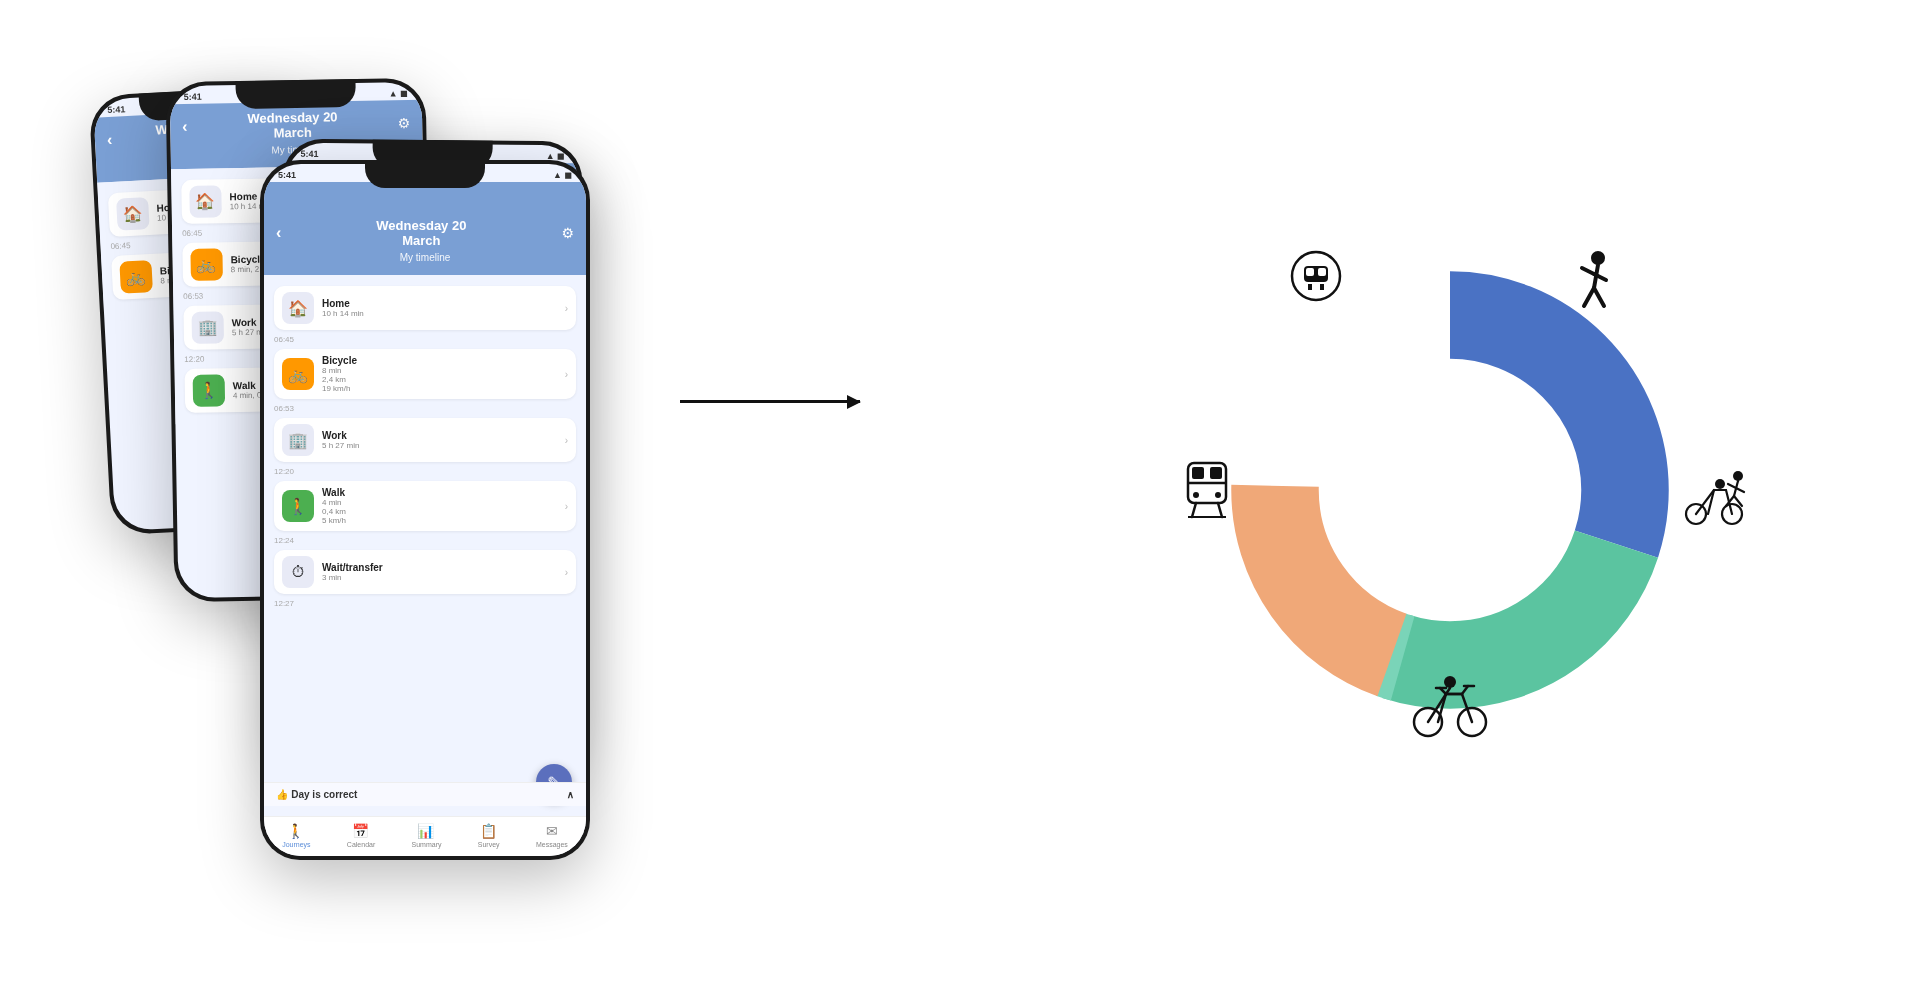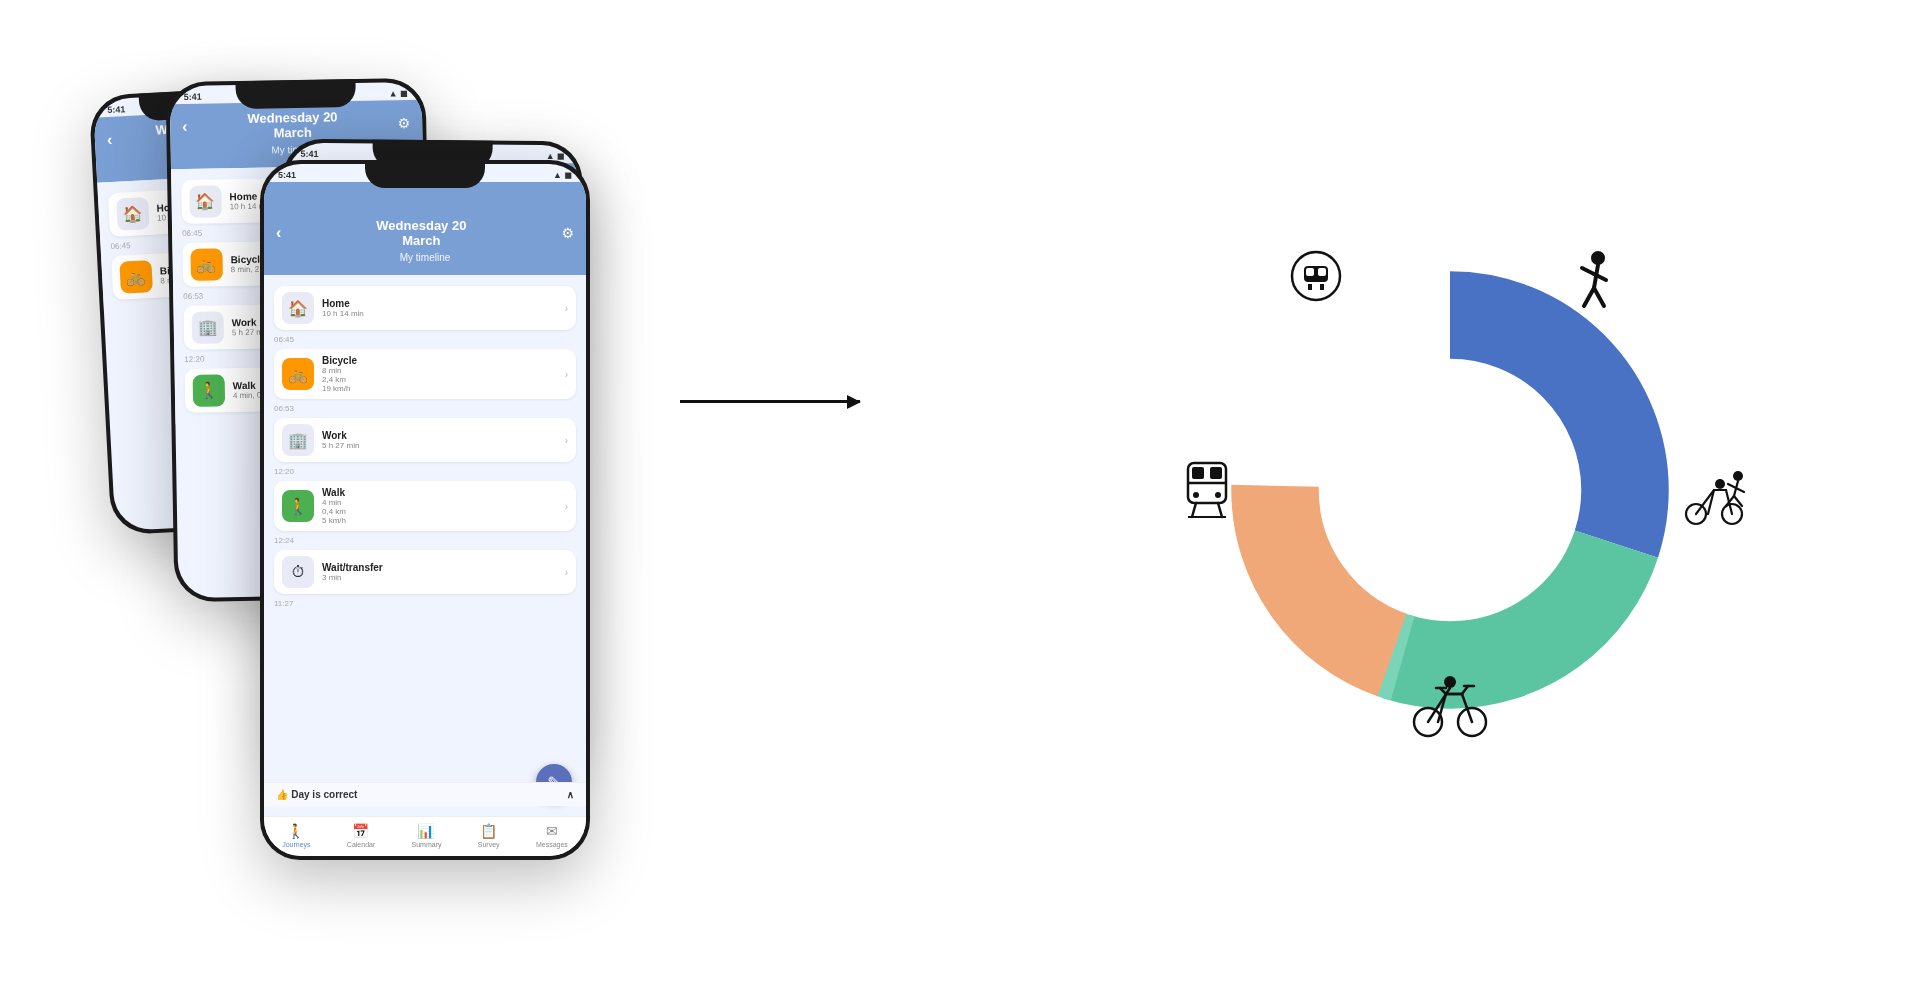--- a/index.html
+++ b/index.html
@@ -504,21 +504,21 @@
         </div>
         <div class="time-label">12:24</div>
         <div class="tl-item">
           <div class="tl-icon icon-wait">⏱</div>
           <div class="tl-text">
               <div class="name">Wait/transfer</div>
               <div class="detail">3 min</div>
             </div>
           <span class="tl-chevron">›</span>
         </div>
-        <div class="time-label">11:27</div>
+        <div class="time-label">12:27</div>
       </div>
       <div class="fab-btn">✎</div>
       <div class="day-correct-bar">
         <span>👍 Day is correct</span>
         <span>∧</span>
       </div>
       <div class="bottom-nav">
         <div class="bottom-nav-item active">
             <span class="bottom-nav-icon">🚶</span>
             <span>Journeys</span>

